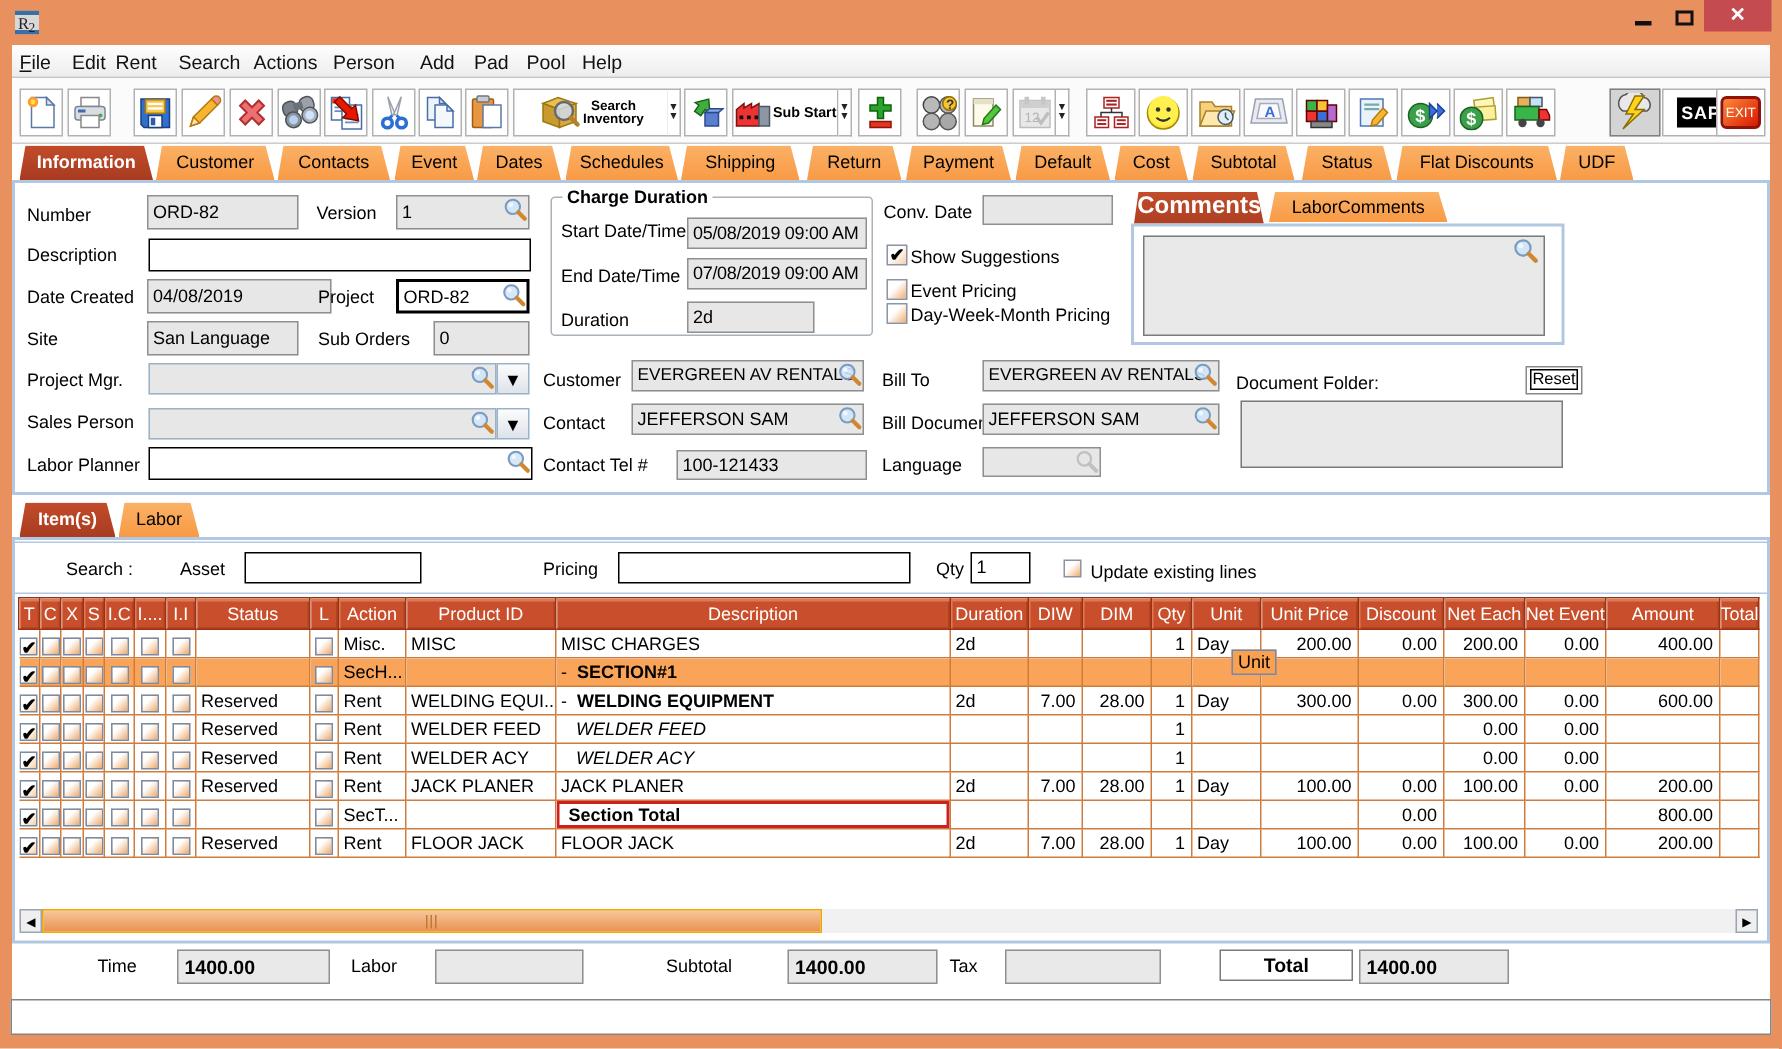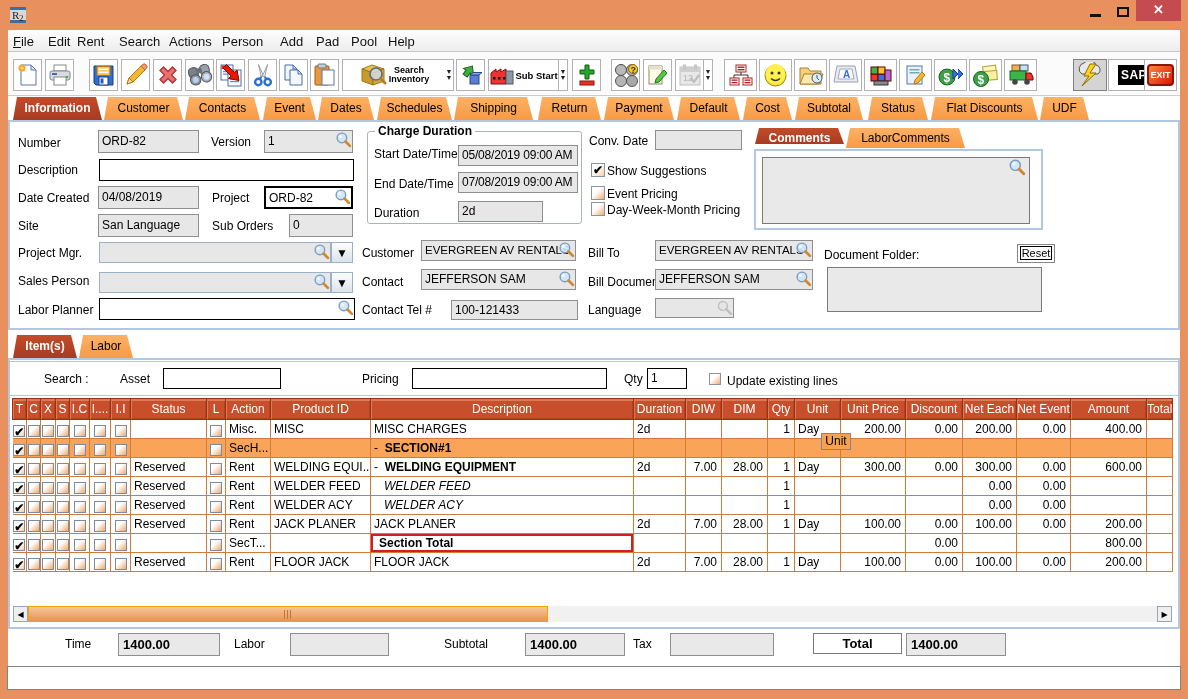--- a/index.html
+++ b/index.html
@@ -311,21 +311,21 @@
  <div class="tb" style="left:1065px;width:34px;background:#d4d4d4;border-color:#808080">
       <svg width="28" height="26" viewBox="0 0 28 26">
         <path d="M6 12a6 6 0 0 1 2-11 7 7 0 0 1 12 2 5 5 0 0 1 2 9z" fill="#e8e8e8" stroke="#555"></path>
         <path d="M14 2L8 14h5l-7 10 14-13h-6l6-9z" fill="#ffd21e" stroke="#8a6d00"></path>
       </svg>
     </div>
  <div class="tb" style="left:1100px;width:52px">
       <div style="background:#000;color:#fff;font-weight:bold;font-size:12px;padding:3px 3px;letter-spacing:.5px">SAP</div>
     </div>
  <div class="tb" style="left:1136px;width:33px">
-      <div style="background:linear-gradient(135deg,#ff8838,#d81800);border:2px solid #8d130b;border-radius:4px;color:#fff;font-weight:bold;font-size:9px;padding:4px 1px">EXIT</div>
+      <div style="background:linear-gradient(135deg,#ff8838,#d81800);border:2px solid #8d130b;border-radius:4px;color:#fff;font-weight:normal;font-size:9px;padding:4px 1px">EXIT</div>
     </div>
 </div>
 
 <div id="maintabs">
  <div class="tab tabsel" style="left:13px;top:97px;width:89px">Information</div>
  <div class="tab" style="left:104px;top:97px;width:79px">Customer</div>
  <div class="tab" style="left:185px;top:97px;width:75px">Contacts</div>
  <div class="tab" style="left:263px;top:97px;width:53px">Event</div>
  <div class="tab" style="left:318px;top:97px;width:56px">Dates</div>
  <div class="tab" style="left:377px;top:97px;width:75px">Schedules</div>
@@ -346,21 +346,21 @@
  <div class="fld" style="left:98px;top:130px;width:101px;height:23px;line-height:19px">ORD-82</div>
  <span class="lbl" style="left:211px;top:135px">Version</span>
  <div class="fld" style="left:264px;top:130px;width:89px;height:23px;line-height:19px">1<svg class="mag" width="17" height="17" viewBox="0 0 16 16">
         <circle cx="6.5" cy="6.5" r="4.5" fill="#cfe6f8" fill-opacity=".9" stroke="#7a9cc0" stroke-width="1.3"></circle>
         <circle cx="5.2" cy="5.2" r="1.5" fill="#f0f8ff"></circle>
         <line x1="9.9" y1="9.9" x2="14" y2="14" stroke="#d08830" stroke-width="2.6" stroke-linecap="round"></line>
       </svg></div>
  <span class="lbl" style="left:18px;top:163px">Description</span>
  <div class="fld fldw" style="left:99px;top:159px;width:255px;height:22px"></div>
  <span class="lbl" style="left:18px;top:191px">Date Created</span>
- <div class="fld" style="left:98px;top:186px;width:101px;height:23px;line-height:19px">04/08/2019</div>
+ <div class="fld" style="left:98px;top:186px;width:123px;height:23px;line-height:19px">04/08/2019</div>
  <span class="lbl" style="left:212px;top:191px">Project</span>
  <div class="fld fldw" style="left:264px;top:186px;width:89px;height:23px;line-height:18px;border-width:2px">ORD-82<svg class="mag" width="17" height="17" viewBox="0 0 16 16">
         <circle cx="6.5" cy="6.5" r="4.5" fill="#cfe6f8" fill-opacity=".9" stroke="#7a9cc0" stroke-width="1.3"></circle>
         <circle cx="5.2" cy="5.2" r="1.5" fill="#f0f8ff"></circle>
         <line x1="9.9" y1="9.9" x2="14" y2="14" stroke="#d08830" stroke-width="2.6" stroke-linecap="round"></line>
       </svg></div>
  <span class="lbl" style="left:18px;top:219px">Site</span>
  <div class="fld" style="left:98px;top:214px;width:101px;height:23px;line-height:19px">San Language</div>
  <span class="lbl" style="left:212px;top:219px">Sub Orders</span>
  <div class="fld" style="left:289px;top:214px;width:64px;height:23px;line-height:19px">0</div>
@@ -402,21 +402,21 @@
 
  <span class="lbl" style="left:589px;top:134px">Conv. Date</span>
  <div class="fld" style="left:655px;top:130px;width:87px;height:20px"></div>
  <div class="cb on" style="left:591px;top:163px"></div>
  <span class="lbl" style="left:607px;top:164px">Show Suggestions</span>
  <div class="cb" style="left:591px;top:186px"></div>
  <span class="lbl" style="left:607px;top:187px">Event Pricing</span>
  <div class="cb" style="left:591px;top:202px"></div>
  <span class="lbl" style="left:607px;top:203px">Day-Week-Month Pricing</span>
 
- <div class="tab tabsel" style="left:755px;top:128px;width:89px;height:16px;line-height:20px;font-size:12px">Comments</div>
+ <div class="tab tabsel" style="left:755px;top:128px;width:89px;height:28px;line-height:20px;font-size:16px">Comments</div>
  <div class="tab" style="left:846px;top:128px;width:119px;height:20px;line-height:20px;font-size:12px">LaborComments</div>
  <div class="panel" style="left:754px;top:149px;width:289px;height:81px"></div>
  <div class="fld" style="left:762px;top:157px;width:268px;height:67px;background:#e9e9e9;border-color:#7a7a7a"></div>
  <svg class="abs" style="left:1008px;top:158px" width="18" height="18" viewBox="0 0 16 16">
       <circle cx="6.5" cy="6.5" r="4.5" fill="#cfe6f8" fill-opacity=".9" stroke="#7a9cc0" stroke-width="1.3"></circle>
       <circle cx="5.2" cy="5.2" r="1.5" fill="#f0f8ff"></circle>
       <line x1="9.9" y1="9.9" x2="14" y2="14" stroke="#d08830" stroke-width="2.6" stroke-linecap="round"></line>
     </svg>
 
  <span class="lbl" style="left:362px;top:246px">Customer</span>

